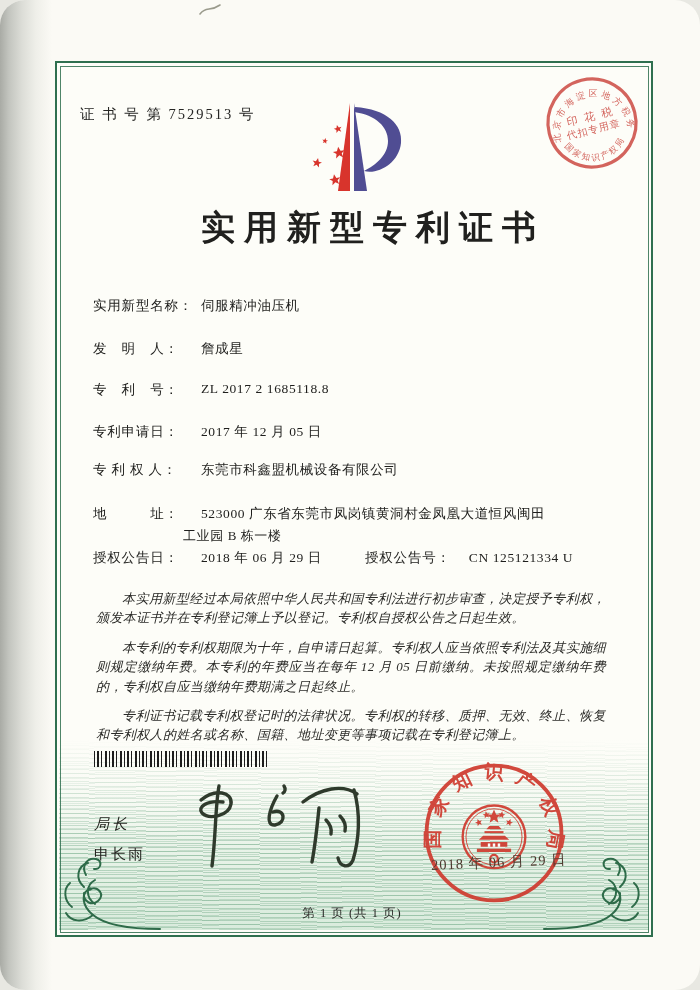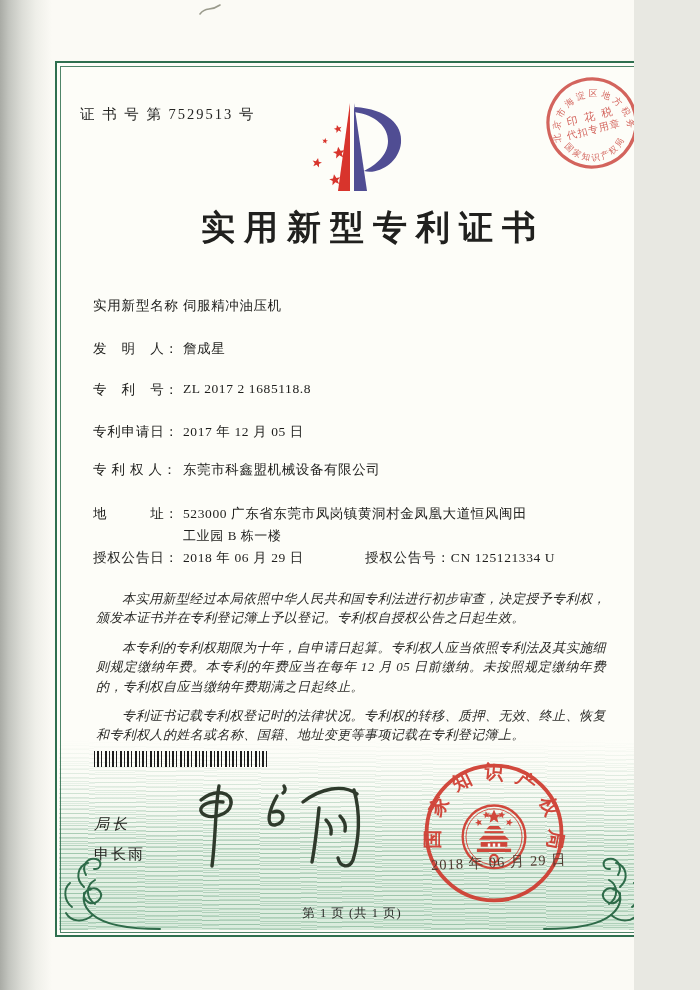--- a/index.html
+++ b/index.html
@@ -1,34 +1,34 @@
 <!DOCTYPE html>
 <html><head>
 <meta charset="utf-8">
 <style>
   html,body{margin:0;padding:0;}
   body{width:700px;height:990px;background:#e8e8e2;font-family:"Liberation Serif","DejaVu Serif",serif;}
-  .page{position:relative;width:634px;height:990px;background:#fbfaf5;overflow:hidden;}
+  .page{position:relative;width:700px;height:990px;background:#fbfaf5;overflow:hidden;border-radius:25px;}
   .scan-edge{position:absolute;left:0;top:0;width:52px;height:990px;
     background:linear-gradient(to right,#a9aba5 0,#c3c5bf 9px,#dcddd7 22px,#efefe9 36px,rgba(251,250,245,0) 52px);}
   .cert{position:absolute;left:55px;top:61px;width:594px;height:872px;border:2.5px solid #2f6f4f;background:#fdfdf8;}
   .cert::after{content:"";position:absolute;inset:2.5px;border:1px solid rgba(47,111,79,.85);pointer-events:none;}
   .guilloche{position:absolute;left:2px;top:676px;width:590px;height:191px;
     background-image:
       linear-gradient(to bottom,rgba(253,253,248,1) 0,rgba(253,253,248,0) 55%),
       repeating-linear-gradient(1deg,rgba(118,173,139,.45) 0 1px,transparent 1px 4px),
       repeating-linear-gradient(-1.4deg,rgba(118,173,139,.32) 0 1px,transparent 1px 5px),
       linear-gradient(to bottom,rgba(214,234,219,0) 0,rgba(205,229,211,.75) 100%);}
   .cert-no{position:absolute;left:80px;top:105px;font-size:14.5px;letter-spacing:2px;color:#262624;}
   .logo{position:absolute;left:288px;top:100px;width:125px;height:94px;}
   .title{position:absolute;left:0;top:205px;width:700px;text-align:center;font-size:34px;
     font-weight:bold;letter-spacing:9px;color:#20201e;padding-left:23px;}
   .frow{position:absolute;left:93px;width:530px;font-size:13.5px;color:#1e1e1c;letter-spacing:.8px;}
   .frow .lbl{display:inline-block;width:90px;white-space:pre;vertical-align:top;}
-  .frow .val{letter-spacing:.6px;}
+  .frow .val{letter-spacing:.6px;margin-left:18px;}
   .addr-line2{position:absolute;left:183px;top:527px;font-size:13px;color:#1e1e1c;letter-spacing:.6px;}
   .pair2{position:absolute;left:272px;top:0;white-space:nowrap;}
   .paras{position:absolute;left:86px;top:579px;width:530px;}
   .paras p{margin:10px;font-size:13px;line-height:19.4px;text-align:justify;text-indent:2em;
     color:#2a2a27;font-style:italic;letter-spacing:.4px;}
   .barcode{position:absolute;left:94px;top:751px;width:176px;height:16px;
     background:repeating-linear-gradient(90deg,#1d1d1d 0 1.5px,transparent 1.5px 3px,#1d1d1d 3px 5.5px,transparent 5.5px 7px,#1d1d1d 7px 8px,transparent 8px 11px,#1d1d1d 11px 13.5px,transparent 13.5px 15px);}
   .sign-title{position:absolute;left:94px;top:815px;font-size:15px;letter-spacing:3px;color:#23231f;
     font-family:"Liberation Sans","DejaVu Sans",sans-serif;font-style:italic;}
   .sign-name{position:absolute;left:94px;top:845px;font-size:15px;letter-spacing:2px;color:#23231f;

